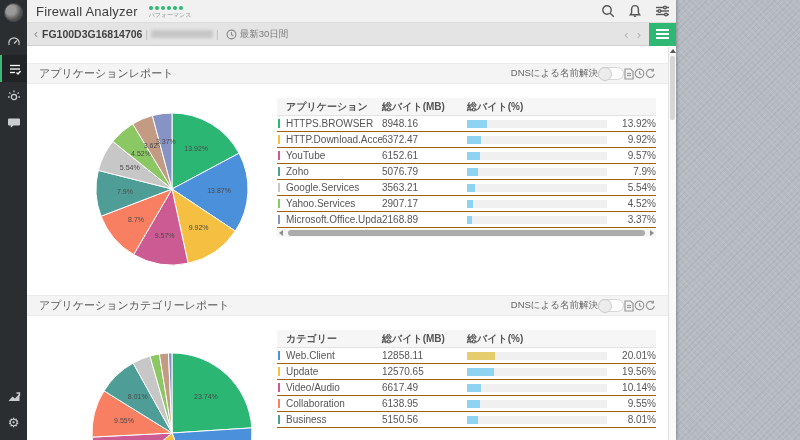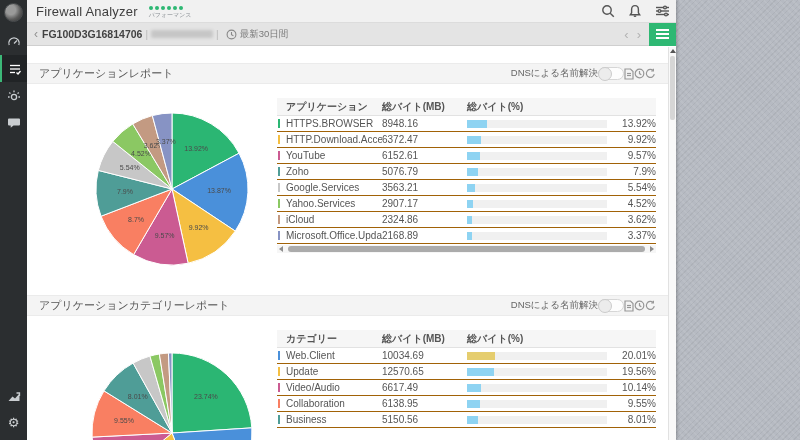--- a/index.html
+++ b/index.html
@@ -322,31 +322,20 @@
                   <span class="cname">Yahoo.Services</span>
                   <span class="cmb">2907.17</span>
                   <span class="cpctwrap">
                     <span class="ptrack">
                       <span class="pfill" style="width: 6.3px; background: rgb(142, 211, 242);"></span>
                     </span>
                   </span>
                   <span class="cval">4.52%</span>
                 </div>
                 <div class="trow">
-                  <span class="cbar" style="background: rgb(195, 154, 130);"></span>
-                  <span class="cname">iCloud</span>
-                  <span class="cmb">2324.86</span>
-                  <span class="cpctwrap">
-                    <span class="ptrack">
-                      <span class="pfill" style="width: 5.1px; background: rgb(142, 211, 242);"></span>
-                    </span>
-                  </span>
-                  <span class="cval">3.62%</span>
-                </div>
-                <div class="trow">
                   <span class="cbar" style="background: rgb(135, 147, 196);"></span>
                   <span class="cname">Microsoft.Office.Update</span>
                   <span class="cmb">2168.89</span>
                   <span class="cpctwrap">
                     <span class="ptrack">
                       <span class="pfill" style="width: 4.7px; background: rgb(142, 211, 242);"></span>
                     </span>
                   </span>
                   <span class="cval">3.37%</span>
                 </div>
@@ -413,21 +402,21 @@
           <div class="rtable">
             <div class="thead">
               <span class="hname">カテゴリー</span>
               <span class="hmb">総バイト(MB)</span>
               <span class="hpct">総バイト(%)</span>
             </div>
             <div class="tbody">
                 <div class="trow">
                   <span class="cbar" style="background: rgb(74, 144, 218);"></span>
                   <span class="cname">Web.Client</span>
-                  <span class="cmb">10034.69</span>
+                  <span class="cmb">12858.11</span>
                   <span class="cpctwrap">
                     <span class="ptrack">
                       <span class="pfill" style="width: 28px; background: rgb(229, 205, 110);"></span>
                     </span>
                   </span>
                   <span class="cval">20.01%</span>
                 </div>
                 <div class="trow">
                   <span class="cbar" style="background: rgb(245, 191, 66);"></span>
                   <span class="cname">Update</span>

